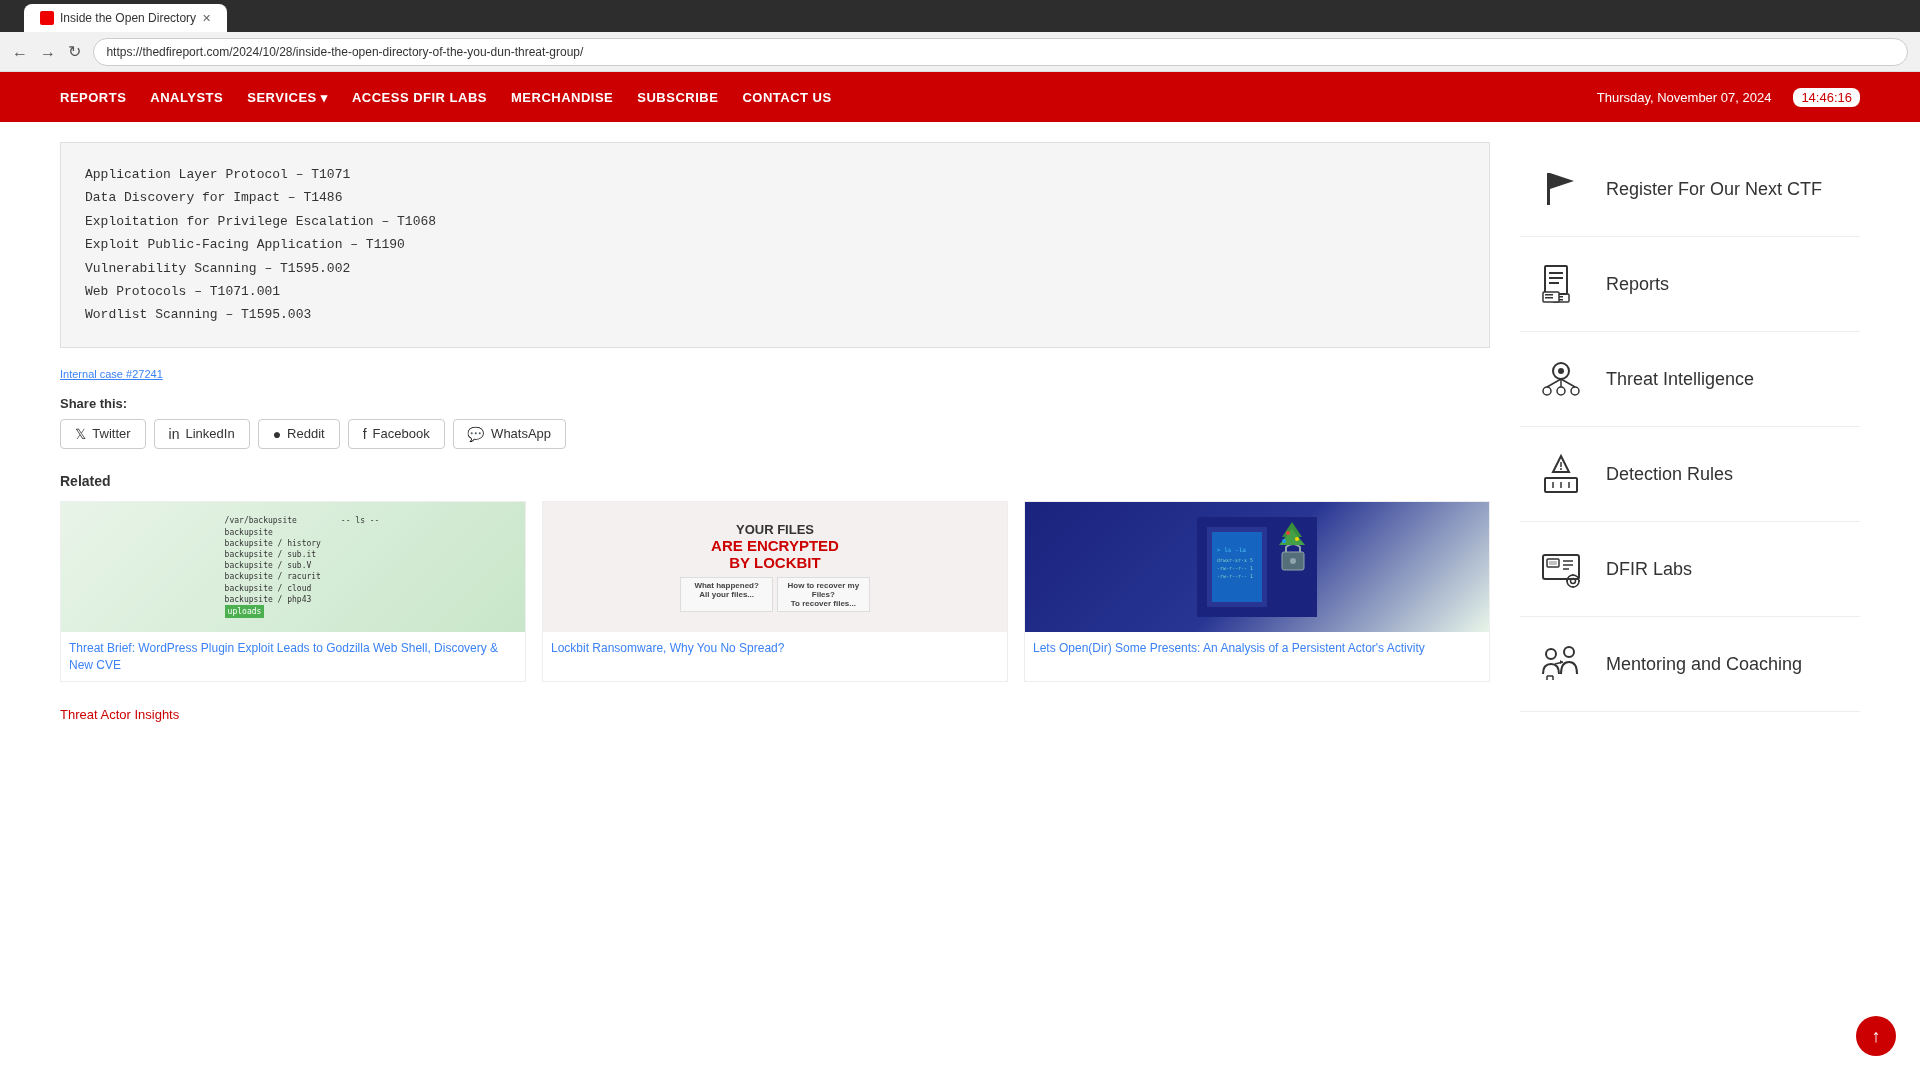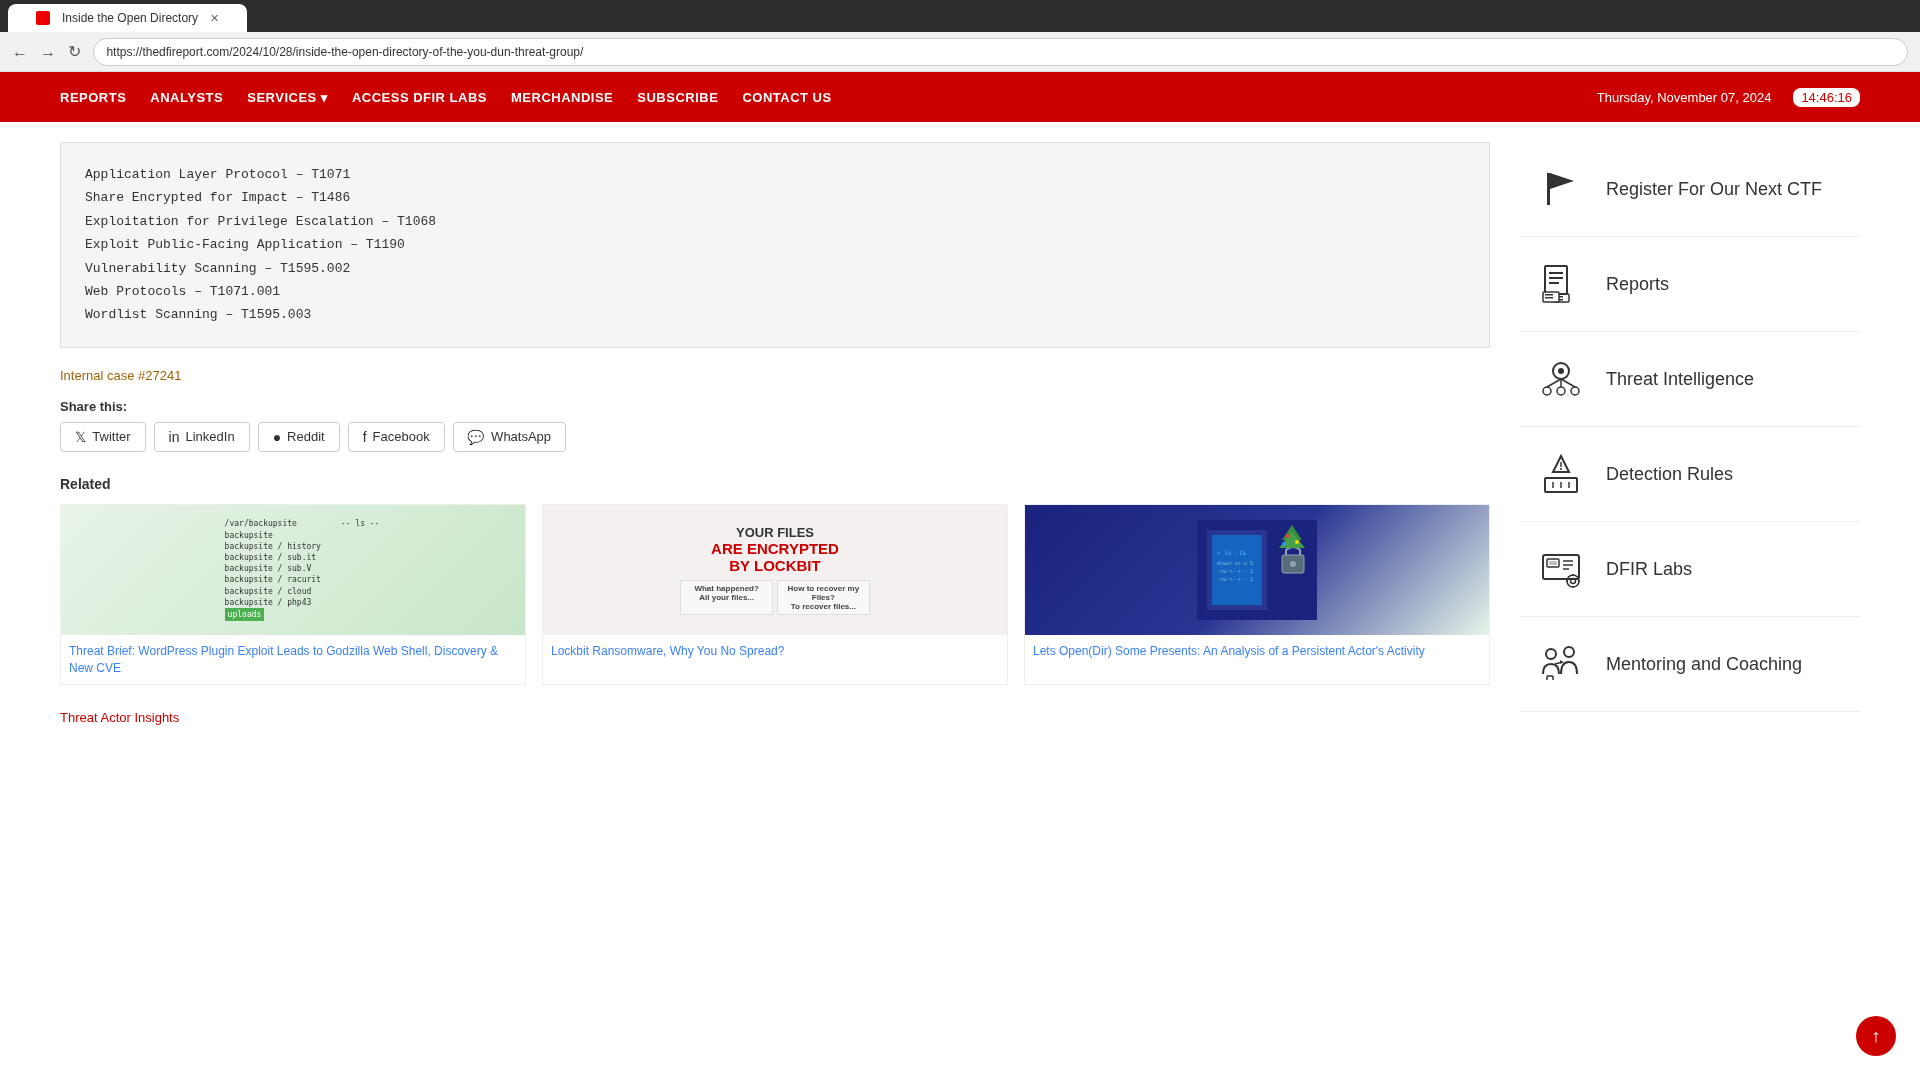--- a/index.html
+++ b/index.html
@@ -9,26 +9,27 @@
       height: 32px;
       display: flex;
       align-items: flex-end;
       padding: 0 8px;
     }
     .tab {
       background: #fff;
       height: 28px;
       display: flex;
       align-items: center;
-      padding: 0 28px;
+      padding: 0 16px;
       font-size: 12px;
       border-radius: 8px 8px 0 0;
-      gap: 12px;
+      gap: 6px;
       color: #333;
       min-width: 180px;
+      margin-left: 16px;
     }
     .tab-favicon { width: 14px; height: 14px; background: #e00; border-radius: 2px; display: inline-block; }
     .tab-close { margin-left: auto; color: #666; cursor: pointer; font-size: 11px; }
     .address-bar {
       background: #f1f1f1;
       height: 40px;
       display: flex;
       align-items: center;
       padding: 0 12px;
       gap: 12px;
@@ -101,23 +102,24 @@
       border: 1px solid #e0e0e0;
       padding: 20px 24px;
       font-family: 'Courier New', monospace;
       font-size: 13px;
       line-height: 1.8;
       color: #333;
       margin-bottom: 20px;
     }
 
     .internal-case {
-      font-size: 13px;
-      color: #a16207;
+      font-size: 11px;
+      color: #3b82f6;
       margin-bottom: 16px;
+      text-decoration: underline;
     }
 
     .share-section { margin-bottom: 20px; }
     .share-label { font-size: 13px; color: #333; margin-bottom: 8px; font-weight: bold; }
     .share-buttons { display: flex; gap: 8px; flex-wrap: wrap; }
     .share-btn {
       display: flex;
       align-items: center;
       gap: 6px;
       padding: 6px 14px;
@@ -258,21 +260,21 @@
     <span class="time-badge">14:46:16</span>
   </div>
 </nav>
 
 <div class="main-layout">
 
   <div class="content-area">
 
     <div class="code-block">
       <div>Application Layer Protocol – T1071</div>
-      <div>Share Encrypted for Impact – T1486</div>
+      <div>Data Discovery for Impact – T1486</div>
       <div>Exploitation for Privilege Escalation – T1068</div>
       <div>Exploit Public-Facing Application – T1190</div>
       <div>Vulnerability Scanning – T1595.002</div>
       <div>Web Protocols – T1071.001</div>
       <div>Wordlist Scanning – T1595.003</div>
     </div>
 
     <p class="internal-case">Internal case #27241</p>
 
     <div class="share-section">

